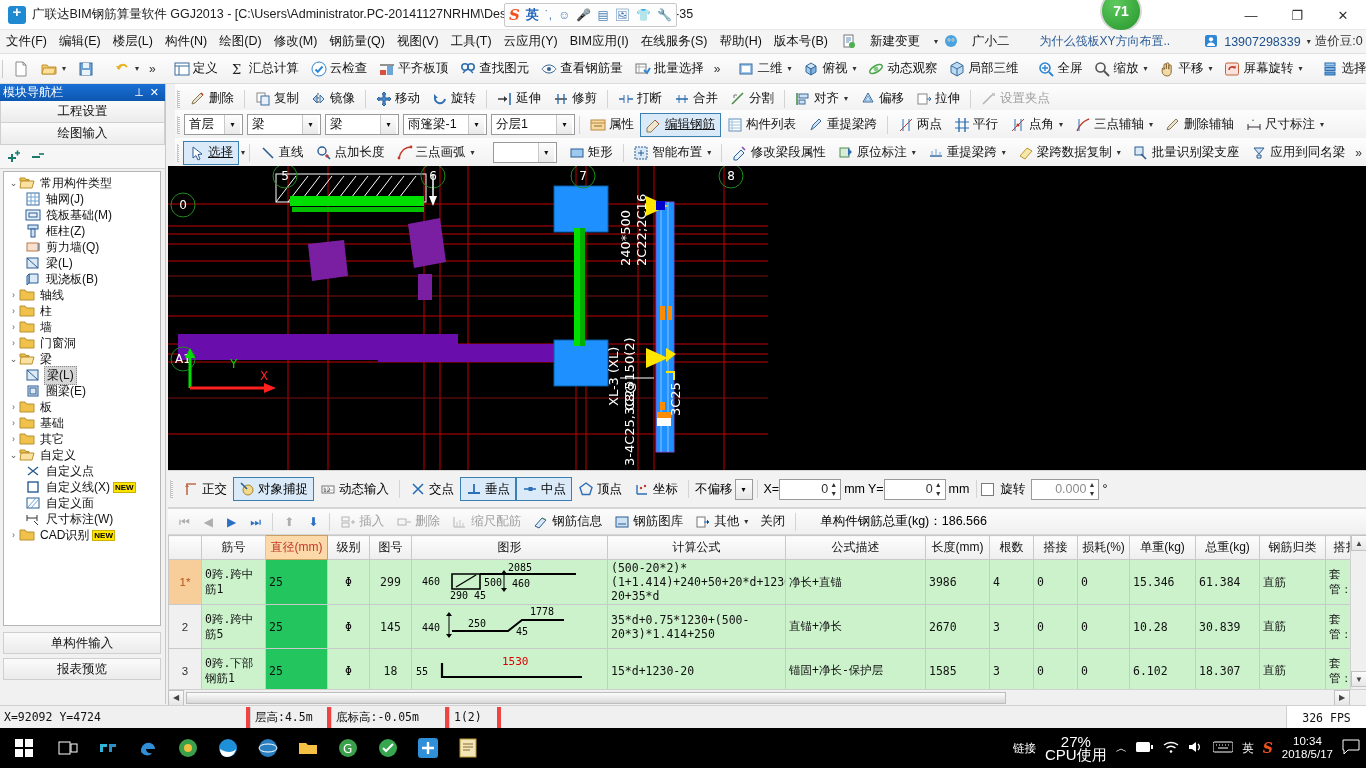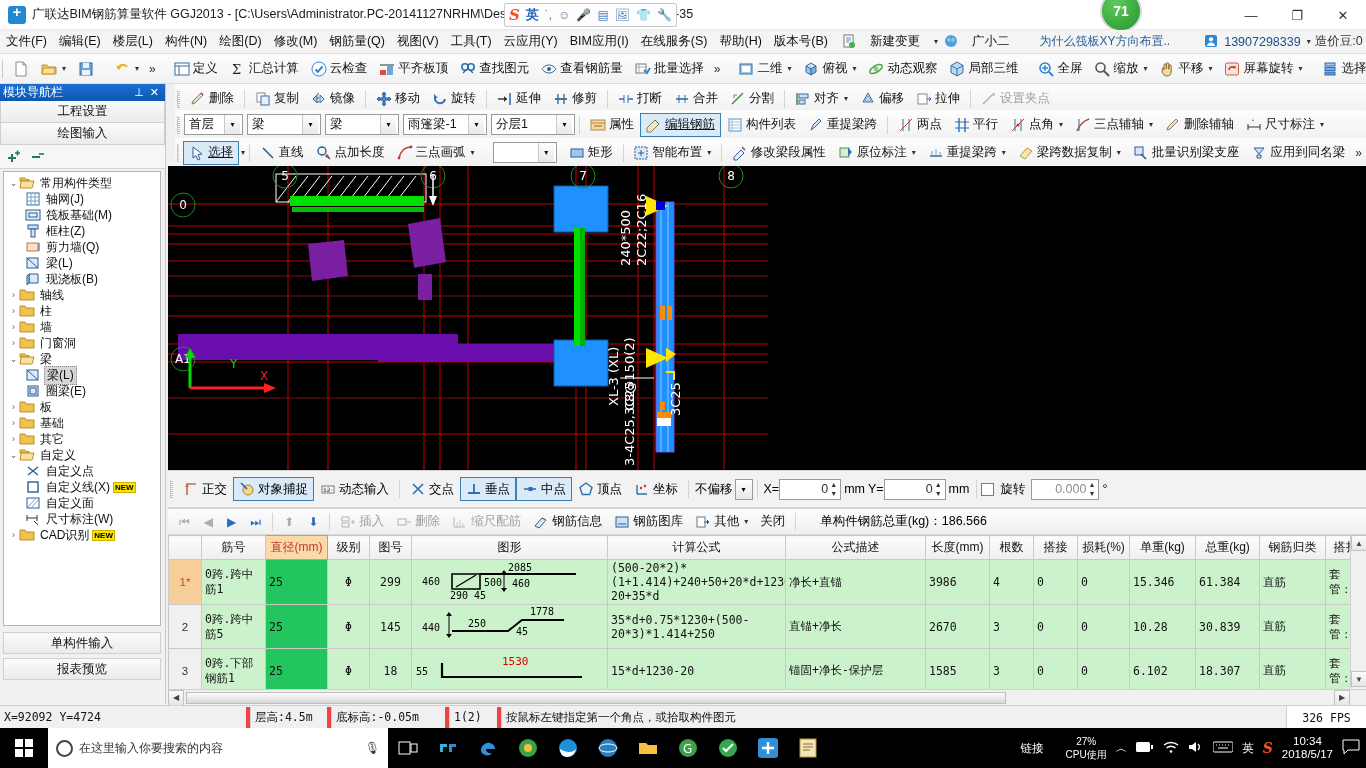--- a/index.html
+++ b/index.html
@@ -273,21 +273,21 @@
     position: relative; flex: 0 0 auto;
   }
   .tb-icon {
     width: 40px; height: 40px; display: flex; align-items: center; justify-content: center;
   }
   .tray {
     margin-left: auto; display: flex; align-items: center; gap: 9px;
     padding-right: 6px; font-size: 11.5px;
   }
   .tray .clock { line-height: 13px; text-align: center; font-size: 11.5px; }
-  .cpu { text-align: center; line-height: 13px; font-size: 10px; margin-left: 13px; }
+  .cpu { text-align: center; line-height: 13px; font-size: 15px; }
   .fps-box {
     position: absolute; right: 0px; top: 0px; width: 80px; height: 23px;
     background: #fff; border-left: 1px solid #cfcfcf;
     display: flex; align-items: center; justify-content: center;
     font-family: "DejaVu Sans Mono", monospace; font-size: 11.5px; color: #111;
   }
 </style>
 </head>
 <body>
 
@@ -1603,37 +1603,31 @@
       <div class="hthumb"></div>
       <div class="scroll-btn" style="position:absolute;right:16px">▶</div>
     </div>
   </div>
 
   <div class="statusbar">
     <div class="st-cell st-first" style="width:250px">X=92092  Y=4724</div>
     <div class="st-cell" style="width:81px">层高:4.5m</div>
     <div class="st-cell" style="width:118px">底标高:-0.05m</div>
     <div class="st-cell" style="width:52px">1(2)</div>
-    <div class="st-cell" style="flex:1">按鼠标左键指定第一个角点，或拾取构件图元</div>
     <div class="fps-box">326 FPS</div>
   </div>
 
   <div class="taskbar">
     <div class="start">
       <div class="win-logo">
           <i></i>
           <i></i>
           <i></i>
           <i></i>
         </div>
-    </div>
-    <div class="searchbox">
-      <span class="search-circle"></span>
-      <span>在这里输入你要搜索的内容</span>
-      <span style="margin-left:auto">🎙</span>
     </div>
     <div class="tb-icon">
       <svg width="20" height="18" viewBox="0 0 20 18">
           <rect x="1" y="3" width="11" height="12" fill="none" stroke="#fff"></rect>
           <rect x="13" y="5" width="6" height="8" fill="none" stroke="#fff"></rect>
         </svg>
     </div>
     <div class="tb-icon">
       <svg width="22" height="22" viewBox="0 0 22 22">
           <path d="M3 7h7v3H6v5H3z" fill="#30b4d8"></path>

